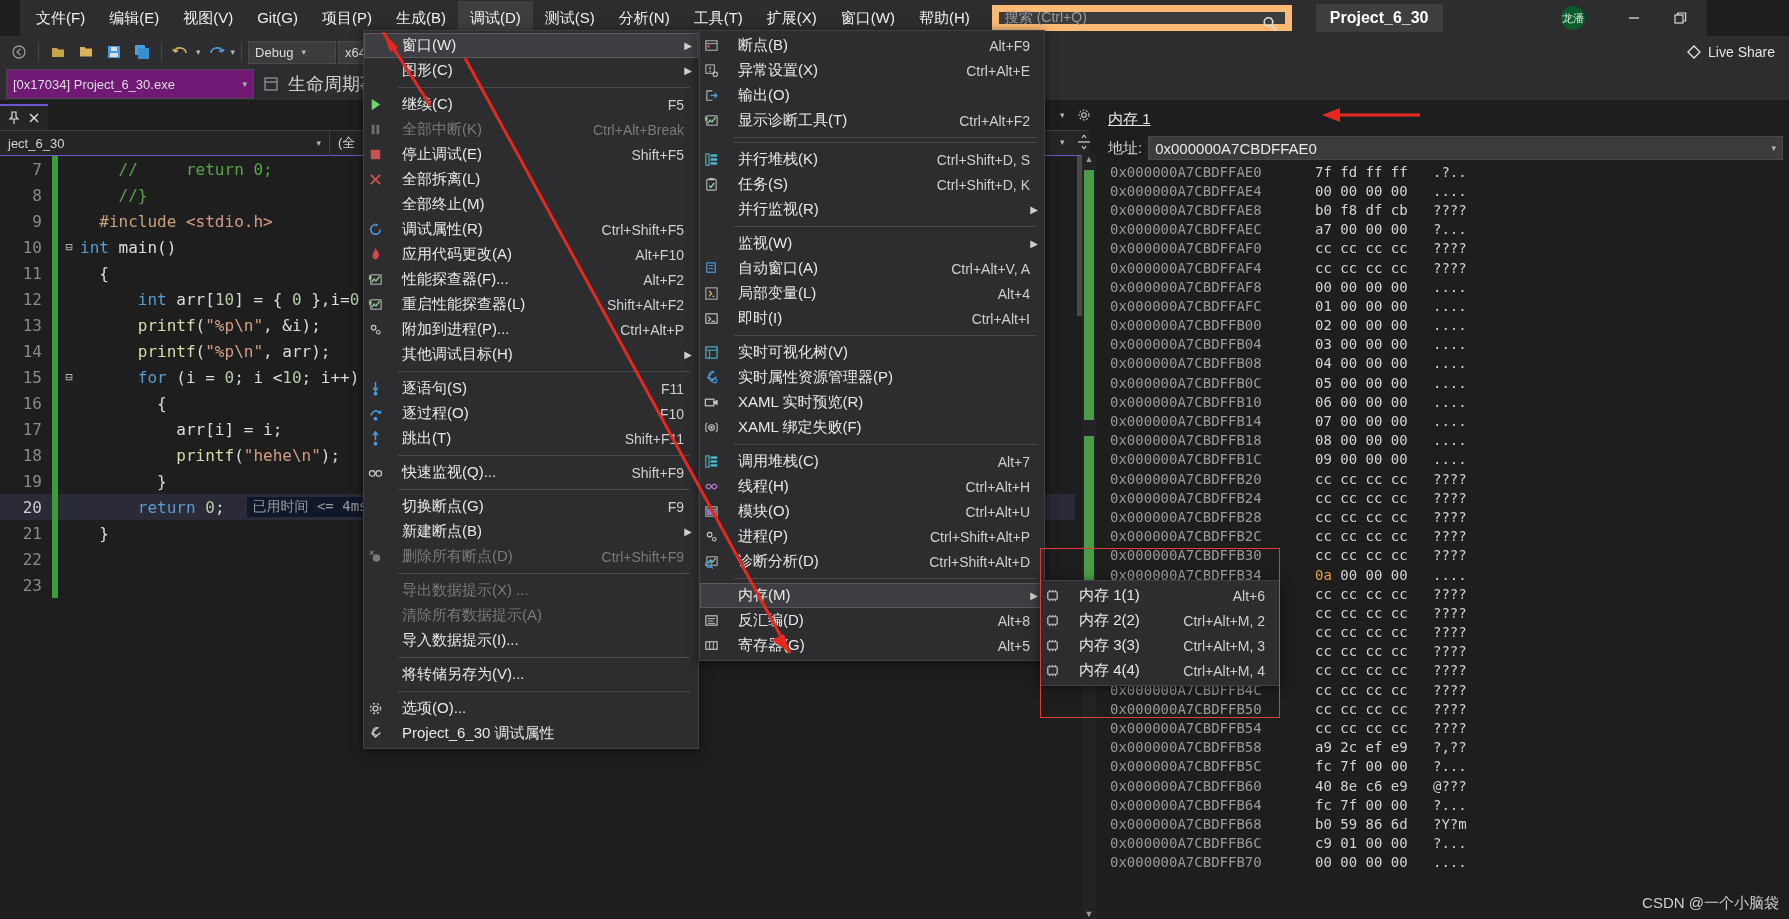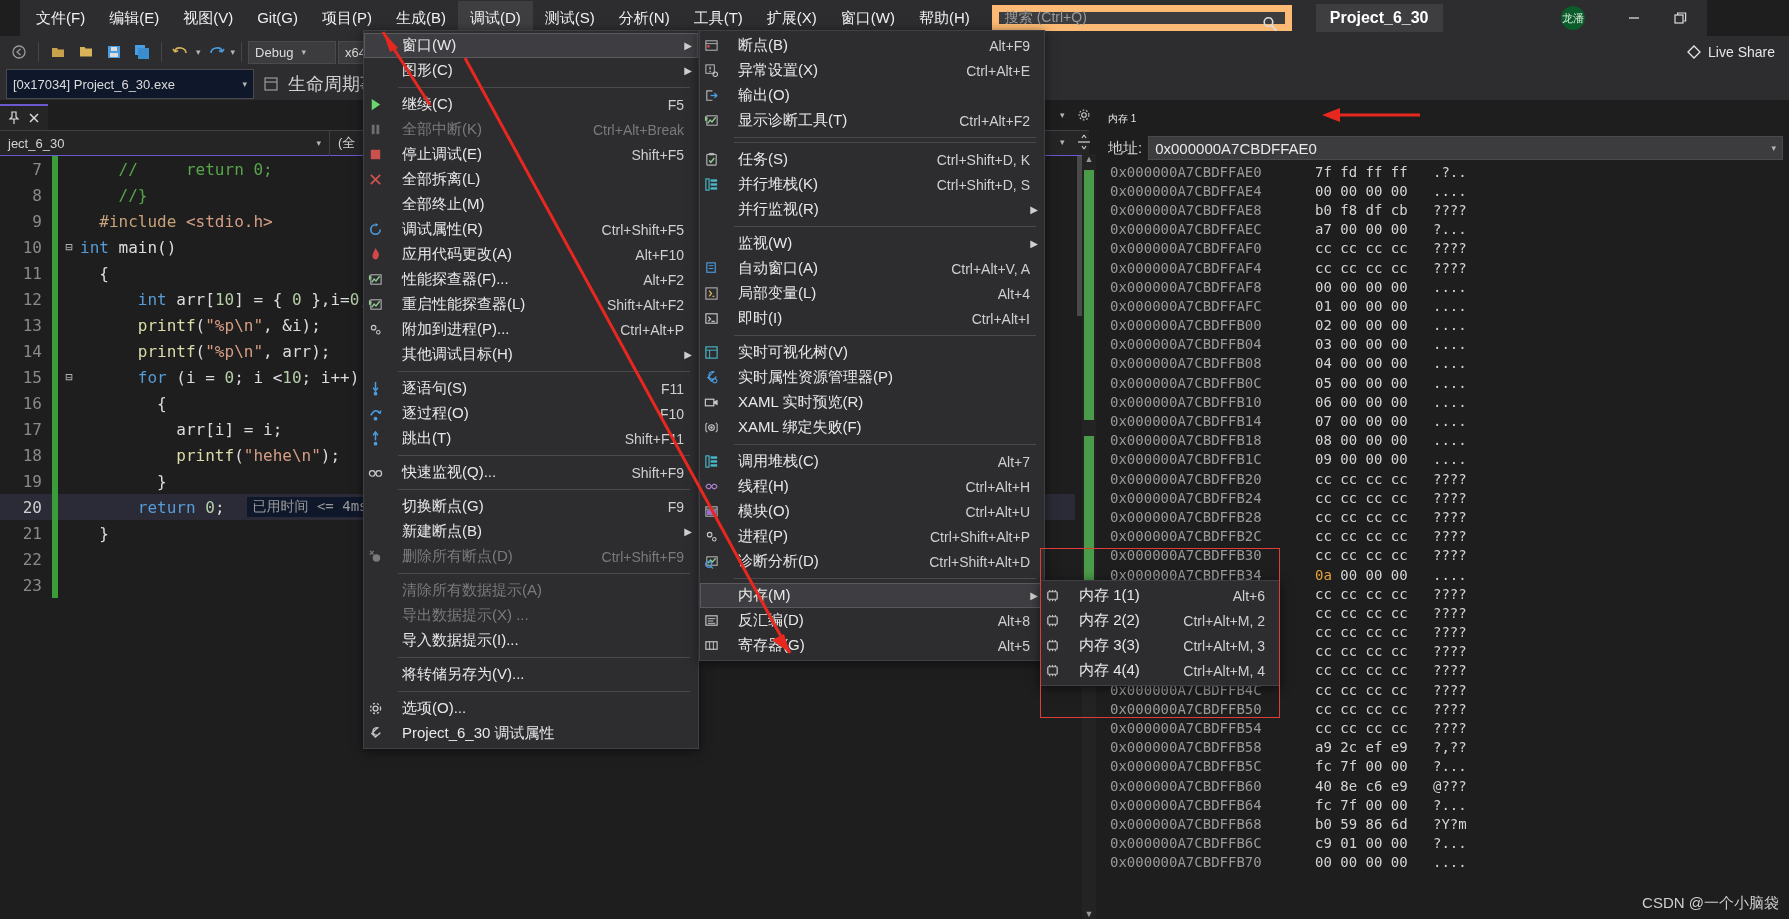--- a/index.html
+++ b/index.html
@@ -62,21 +62,21 @@
     color:#e6e6e6; font-size:14px; padding-right: 14px;
   }
 
   
   .toolbar2 {
     position: absolute; left: 0; top: 68px; width: 1789px; height: 32px;
     background: #2d2d30; display: flex; align-items: center; color: #cfcfcf;
     font-size: 13px; padding-left: 6px; gap: 4px;
   }
   .proc-combo {
-    height: 24px; width: 248px; background: #0f172a; border: 1px solid #4a4a4d;
+    height: 24px; width: 248px; background: #701a75; border: 1px solid #4a4a4d;
     color: #dcdcdc; font-size: 13px; display: flex; align-items: center;
     justify-content: space-between; padding: 14px 6px;
   }
 
   
   .editor-dock {
     position: absolute; left: 0; top: 104px; width: 1089px; height: 815px;
     background: #1e1e1e;
   }
   .ed-tabrow { height: 26px; display:flex; align-items:flex-end; }
@@ -117,21 +117,21 @@
   .exec-line { background: #2b2b37; }
   .elapsed { color:#9a9a9a; font-size:14px; background:#0f172a; padding: 1px 6px; margin-left: 22px;}
 
   
   .mem-dock {
     position: absolute; left: 1100px; top: 104px; width: 689px; height: 815px;
     background: #1e1e1e;
   }
   .mem-title {
     height: 30px; display:flex; align-items:center; color:#e6e6e6;
-    font-size: 10px; padding-left: 8px; background:#1e1e1e;
+    font-size: 15px; padding-left: 8px; background:#1e1e1e;text-decoration:underline;
   }
   .mem-addr-row {
     height: 28px; display:flex; align-items:center; gap: 6px;
     padding-left: 8px; color:#d4d4d4; font-size: 15px;
   }
   .mem-addr-input {
     flex: 1; height: 24px; background:#3c3c3f; border:1px solid #4a4a4d;
     color:#e8e8e8; font-size: 15px; display:flex; align-items:center;
     padding: 0 6px; margin-right: 6px; position: relative;
   }
@@ -768,26 +768,26 @@
             <line x1="2" y1="2" x2="6" y2="6" stroke="#7a7a7a" stroke-width="1.3"></line>
             <line x1="6" y1="2" x2="2" y2="6" stroke="#7a7a7a" stroke-width="1.3"></line>
           </svg>
         </span>
         <span class="mlabel">删除所有断点(D)</span>
         <span class="mkey">Ctrl+Shift+F9</span>
       </div>
       <div class="msep"></div>
       <div class="mrow dis">
         <span class="micon"></span>
+        <span class="mlabel">导出数据提示(X) ...</span>
+        <span class="mkey"></span>
+      </div>
+      <div class="mrow dis">
+        <span class="micon"></span>
         <span class="mlabel">清除所有数据提示(A)</span>
-        <span class="mkey"></span>
-      </div>
-      <div class="mrow dis">
-        <span class="micon"></span>
-        <span class="mlabel">导出数据提示(X) ...</span>
         <span class="mkey"></span>
       </div>
       <div class="mrow">
         <span class="micon"></span>
         <span class="mlabel">导入数据提示(I)...</span>
         <span class="mkey"></span>
       </div>
       <div class="msep"></div>
       <div class="mrow">
         <span class="micon"></span>
@@ -859,39 +859,39 @@
           </svg>
         </span>
         <span class="mlabel">显示诊断工具(T)</span>
         <span class="mkey">Ctrl+Alt+F2</span>
       </div>
       <div class="msep"></div>
       <div class="msep"></div>
       <div class="mrow">
         <span class="micon">
           <svg width="15" height="15" viewBox="0 0 16 16">
-            <rect x="3" y="2.5" width="10" height="11.5" rx="1" fill="none" stroke="#b6b6b6" stroke-width="1.2"></rect>
-            <rect x="5.5" y="1" width="5" height="2.6" fill="#b6b6b6"></rect>
-            <path d="M5.5 9 L7.3 11 L11 6.5" fill="none" stroke="#8fc98f" stroke-width="1.6"></path>
-          </svg>
-        </span>
-        <span class="mlabel">任务(S)</span>
-        <span class="mkey">Ctrl+Shift+D, K</span>
-      </div>
-      <div class="mrow">
-        <span class="micon">
-          <svg width="15" height="15" viewBox="0 0 16 16">
             <rect x="2" y="2" width="3.4" height="12" fill="none" stroke="#4ab8c8" stroke-width="1.2"></rect>
             <rect x="7" y="2.5" width="7" height="2.6" fill="#4ab8c8"></rect>
             <rect x="7" y="6.7" width="7" height="2.6" fill="#4ab8c8"></rect>
             <rect x="7" y="10.9" width="7" height="2.6" fill="#4ab8c8"></rect>
           </svg>
         </span>
         <span class="mlabel">并行堆栈(K)</span>
         <span class="mkey">Ctrl+Shift+D, S</span>
+      </div>
+      <div class="mrow">
+        <span class="micon">
+          <svg width="15" height="15" viewBox="0 0 16 16">
+            <rect x="3" y="2.5" width="10" height="11.5" rx="1" fill="none" stroke="#b6b6b6" stroke-width="1.2"></rect>
+            <rect x="5.5" y="1" width="5" height="2.6" fill="#b6b6b6"></rect>
+            <path d="M5.5 9 L7.3 11 L11 6.5" fill="none" stroke="#8fc98f" stroke-width="1.6"></path>
+          </svg>
+        </span>
+        <span class="mlabel">任务(S)</span>
+        <span class="mkey">Ctrl+Shift+D, K</span>
       </div>
       <div class="mrow">
         <span class="micon"></span>
         <span class="mlabel">并行监视(R)</span>
         <span class="mkey"></span>
         <span class="marrow">▶</span>
       </div>
       <div class="msep"></div>
       <div class="mrow">
         <span class="micon"></span>

